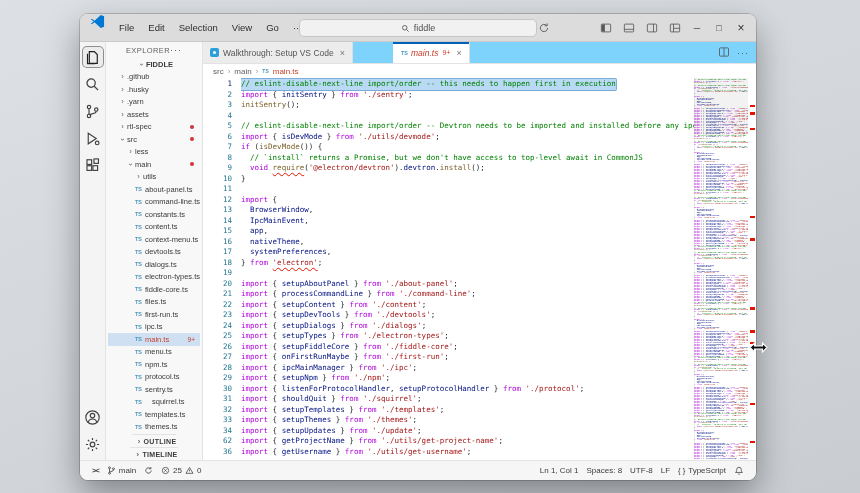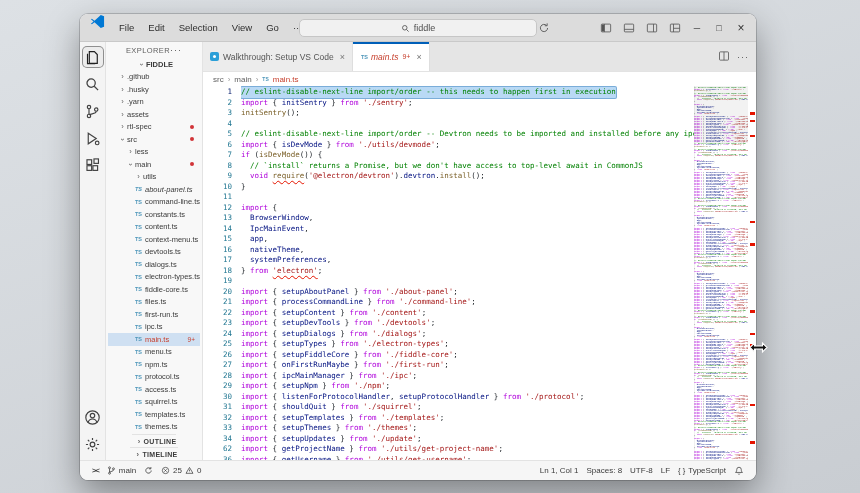--- a/index.html
+++ b/index.html
@@ -46,21 +46,21 @@
   .tsic { width:11px; font-size:5.5px; font-weight:bold; color:#4f97ba; flex:0 0 auto; padding-left:1px; }
   .tlabel { white-space:nowrap; overflow:hidden; font-size:7.5px; }
   .tlabel.red { color:#c7402e; }
   .dot { width:4px; height:4px; border-radius:50%; background:#d13438; margin-left:auto; margin-right:6px; flex:0 0 auto; }
   .tbadge { margin-left:auto; margin-right:5px; font-size:6.5px; color:#c7402e; flex:0 0 auto; }
   .sb-section { height:13px; border-top:1px solid #e3e3e3; display:flex; align-items:center; font-weight:bold;
                 font-size:7px; letter-spacing:.3px; color:#3b3b3b; padding-left:3px; flex:0 0 auto; }
 
   
   .editor-col { flex:1; display:flex; flex-direction:column; min-width:0; background:#fff; }
-  .tabbar { height:30px; background:#e5e5e5; border-bottom:1px solid #e3e3e3; display:flex; flex:0 0 auto; }
+  .tabbar { height:22px; background:#7dd3fc; border-bottom:1px solid #e3e3e3; display:flex; flex:0 0 auto;gap:40px; }
   .tab { display:flex; align-items:center; padding:0 7px; border-right:1px solid #dedede; font-size:8.5px;
          color:#555; background:#ececec; position:relative; white-space:nowrap; }
   .tab.active { background:#fff; color:#3b3b3b; }
   .tab.active::before { content:""; position:absolute; top:0; left:0; right:0; height:2px; background:#005fb8; }
   .walk-icon { width:9px; height:9px; border-radius:2px; background:#2b9fd8; margin-right:4px; position:relative; flex:0 0 auto; }
   .walk-icon::after { content:""; position:absolute; left:3px; top:3px; width:3px; height:3px; border-radius:50%; background:#fff; }
   .tab .tsic { width:10px; margin-right:1px; }
   .tab-label { margin-right:4px; }
   .tab-label.red { color:#c7402e; font-style:italic; }
   .tab-badge { color:#c7402e; font-size:7px; margin-right:4px; }
@@ -291,21 +291,21 @@
           </div>
           <div class="trow" style="padding-left: 18px;">
             <span class="chev open">›</span>
             <span class="tlabel">main</span>
             <span class="dot"></span>
           </div>
           <div class="trow" style="padding-left: 26px;">
             <span class="chev">›</span>
             <span class="tlabel">utils</span>
           </div>
-          <div class="trow" style="padding-left: 26px; font-style: italic;">
+          <div class="trow" style="padding-left: 26px;">
             <span class="tsic">TS</span>
             <span class="tlabel">about-panel.ts</span>
           </div>
           <div class="trow" style="padding-left: 26px;">
             <span class="tsic">TS</span>
             <span class="tlabel">command-line.ts</span>
           </div>
           <div class="trow" style="padding-left: 26px;">
             <span class="tsic">TS</span>
             <span class="tlabel">constants.ts</span>
@@ -358,23 +358,23 @@
           <div class="trow" style="padding-left: 26px;">
             <span class="tsic">TS</span>
             <span class="tlabel">npm.ts</span>
           </div>
           <div class="trow" style="padding-left: 26px;">
             <span class="tsic">TS</span>
             <span class="tlabel">protocol.ts</span>
           </div>
           <div class="trow" style="padding-left: 26px;">
             <span class="tsic">TS</span>
-            <span class="tlabel">access.ts</span>
-          </div>
-          <div class="trow" style="padding-left: 26px;">
+            <span class="tlabel">sentry.ts</span>
+          </div>
+          <div class="trow" style="padding-left: 26px; gap: 7px;">
             <span class="tsic">TS</span>
             <span class="tlabel">squirrel.ts</span>
           </div>
           <div class="trow" style="padding-left: 26px;">
             <span class="tsic">TS</span>
             <span class="tlabel">templates.ts</span>
           </div>
           <div class="trow" style="padding-left: 26px;">
             <span class="tsic">TS</span>
             <span class="tlabel">themes.ts</span>

